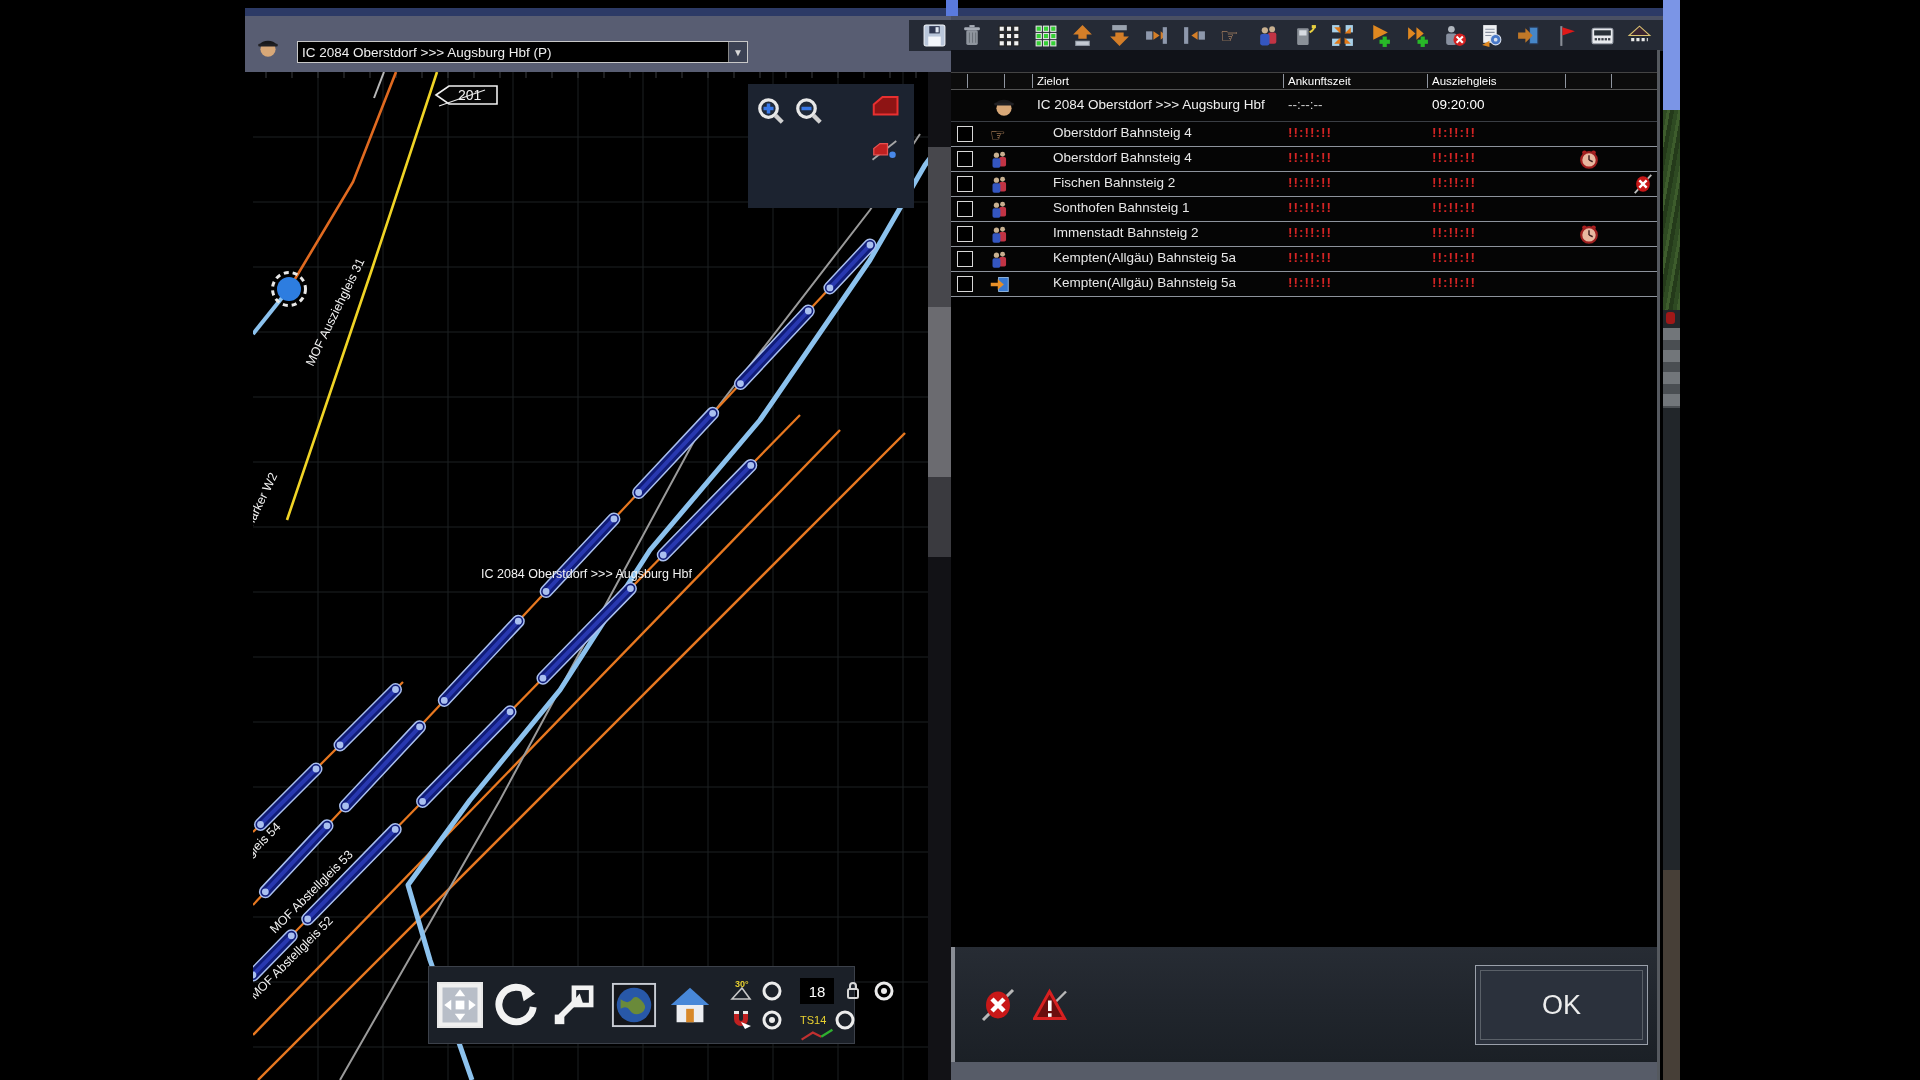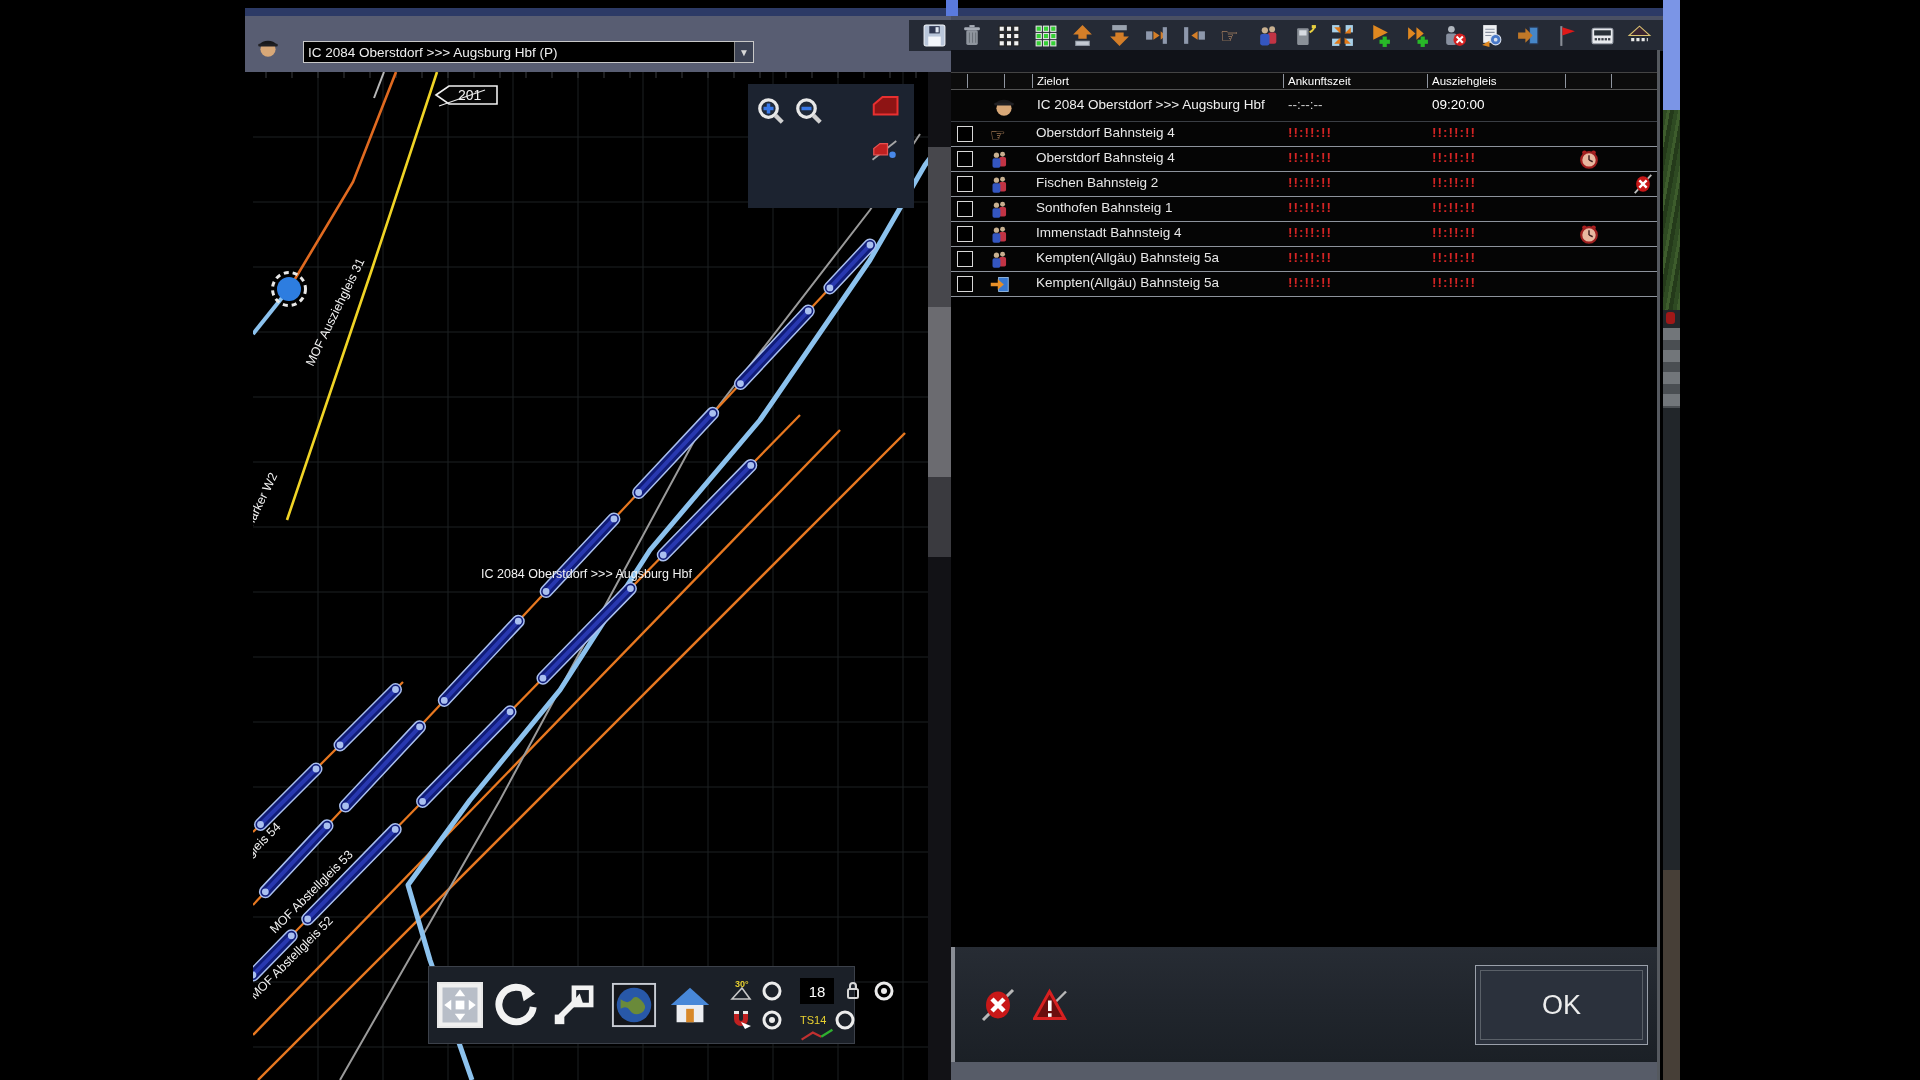--- a/index.html
+++ b/index.html
@@ -5,21 +5,21 @@
   * { margin:0; padding:0; box-sizing:border-box; }
   html,body { width:1920px; height:1080px; background:#000; overflow:hidden;
               font-family:"Liberation Sans", sans-serif; }
   #root { position:relative; width:1920px; height:1080px; background:#000; }
 
   
   #navy-strip { position:absolute; left:245px; top:8px; width:1420px; height:8px; background:#2c3a66; }
   #blue-accent { position:absolute; left:946px; top:0; width:12px; height:22px; background:#5a7ade; }
   #map-chrome { position:absolute; left:245px; top:16px; width:706px; height:56px; background:#585d72; }
   #driver-chip { position:absolute; left:10px; top:18px; width:26px; height:30px; }
-  #train-select { position:absolute; left:58px; top:25px; width:451px; height:22px; background:#000;
+  #train-select { position:absolute; left:52px; top:25px; width:451px; height:22px; background:#000;
                   border:1px solid #c8c8c8; display:flex; align-items:center; }
   #train-select .val { color:#efefef; font-size:13.5px; padding-left:4px; white-space:nowrap; overflow:hidden; flex:1; }
   #train-select .arrow { width:19px; height:20px; background:#3c4254; color:#d8d8d8; font-size:10px;
                   display:flex; align-items:center; justify-content:center; border-left:1px solid #888; }
 
   
   #toolbar { position:absolute; left:909px; top:20px; width:756px; height:31px; background:#252a35;
              display:flex; align-items:center; justify-content:space-between; padding:0 12px; }
   .tbicon { width:26px; height:26px; display:flex; align-items:center; justify-content:center; }
   .tbicon svg { width:25px; height:25px; }
@@ -59,21 +59,21 @@
   .vsep { position:absolute; top:1px; width:1px; height:14px; background:#9096a0; }
   #train-row { position:relative; height:32px; background:#060606; border-bottom:1px solid #3a3e44;
                color:#efefef; font-size:13.5px; }
   #train-row .ttl { position:absolute; left:86px; top:7px; width:243px; white-space:nowrap; overflow:hidden; }
   #train-row .ank { position:absolute; left:337px; top:7px; color:#cfcfcf; }
   #train-row .abf { position:absolute; left:481px; top:7px; color:#fff; }
   #rows .row { position:relative; height:25px; background:#050505; border-bottom:1px solid #8d939c;
                color:#e8e8e8; font-size:13.5px; }
   .row .cb { position:absolute; left:6px; top:4px; width:16px; height:16px; border:1px solid #d8d8d8; background:#000; }
   .row .ric { position:absolute; left:38px; top:2px; width:21px; height:21px; }
-  .row .nm { position:absolute; left:85px; top:3px; width:243px; white-space:nowrap; overflow:hidden; }
+  .row .nm { position:absolute; left:102px; top:3px; width:243px; white-space:nowrap; overflow:hidden; }
   .redtime { font-weight:bold; color:#d42424; letter-spacing:1px; }
   .row .ank { position:absolute; left:337px; top:3px; }
   .row .abf { position:absolute; left:481px; top:3px; }
   .row .xtra { position:absolute; top:1px; width:22px; height:22px; }
   #rp-filler { background:#000; }
   #bottom-bar { position:relative; height:115px;
                 background:linear-gradient(180deg,#272c34 0%,#20252c 55%,#1b2026 100%);
                 border-left:4px solid #8a8e96; }
   #bb-cross { position:absolute; left:25px; top:40px; width:36px; height:36px; }
   #bb-warn  { position:absolute; left:78px; top:40px; width:36px; height:36px; }
@@ -628,21 +628,21 @@
           <span class="abf redtime">!!:!!:!!</span>
         </div>
         <div class="row">
           <span class="cb"></span>
           <span class="ric"><svg viewBox="0 0 24 24">
               <circle cx="15.5" cy="6" r="2.8" fill="#c8b090"></circle>
               <rect x="11.5" y="9" width="8" height="11" rx="2" fill="#c23444"></rect>
               <circle cx="8.5" cy="7" r="3" fill="#c8b090"></circle>
               <rect x="4" y="10.5" width="9" height="11" rx="2" fill="#3456c0"></rect>
             </svg></span>
-          <span class="nm">Immenstadt Bahnsteig 4</span>
+          <span class="nm">Immenstadt Bahnsteig 2</span>
           <span class="ank redtime">!!:!!:!!</span>
           <span class="abf redtime">!!:!!:!!</span>
           <span class="xtra" style="left:627px"><svg viewBox="0 0 24 24">
               <circle cx="7" cy="5" r="2.4" fill="#b02020"></circle>
               <circle cx="17" cy="5" r="2.4" fill="#b02020"></circle>
               <circle cx="12" cy="13" r="8.5" fill="#e8b8a0" stroke="#a02020" stroke-width="2.4"></circle>
               <path d="M12 13V8M12 13l4 2" stroke="#402020" stroke-width="1.6"></path>
             </svg></span>
         </div>
         <div class="row">

